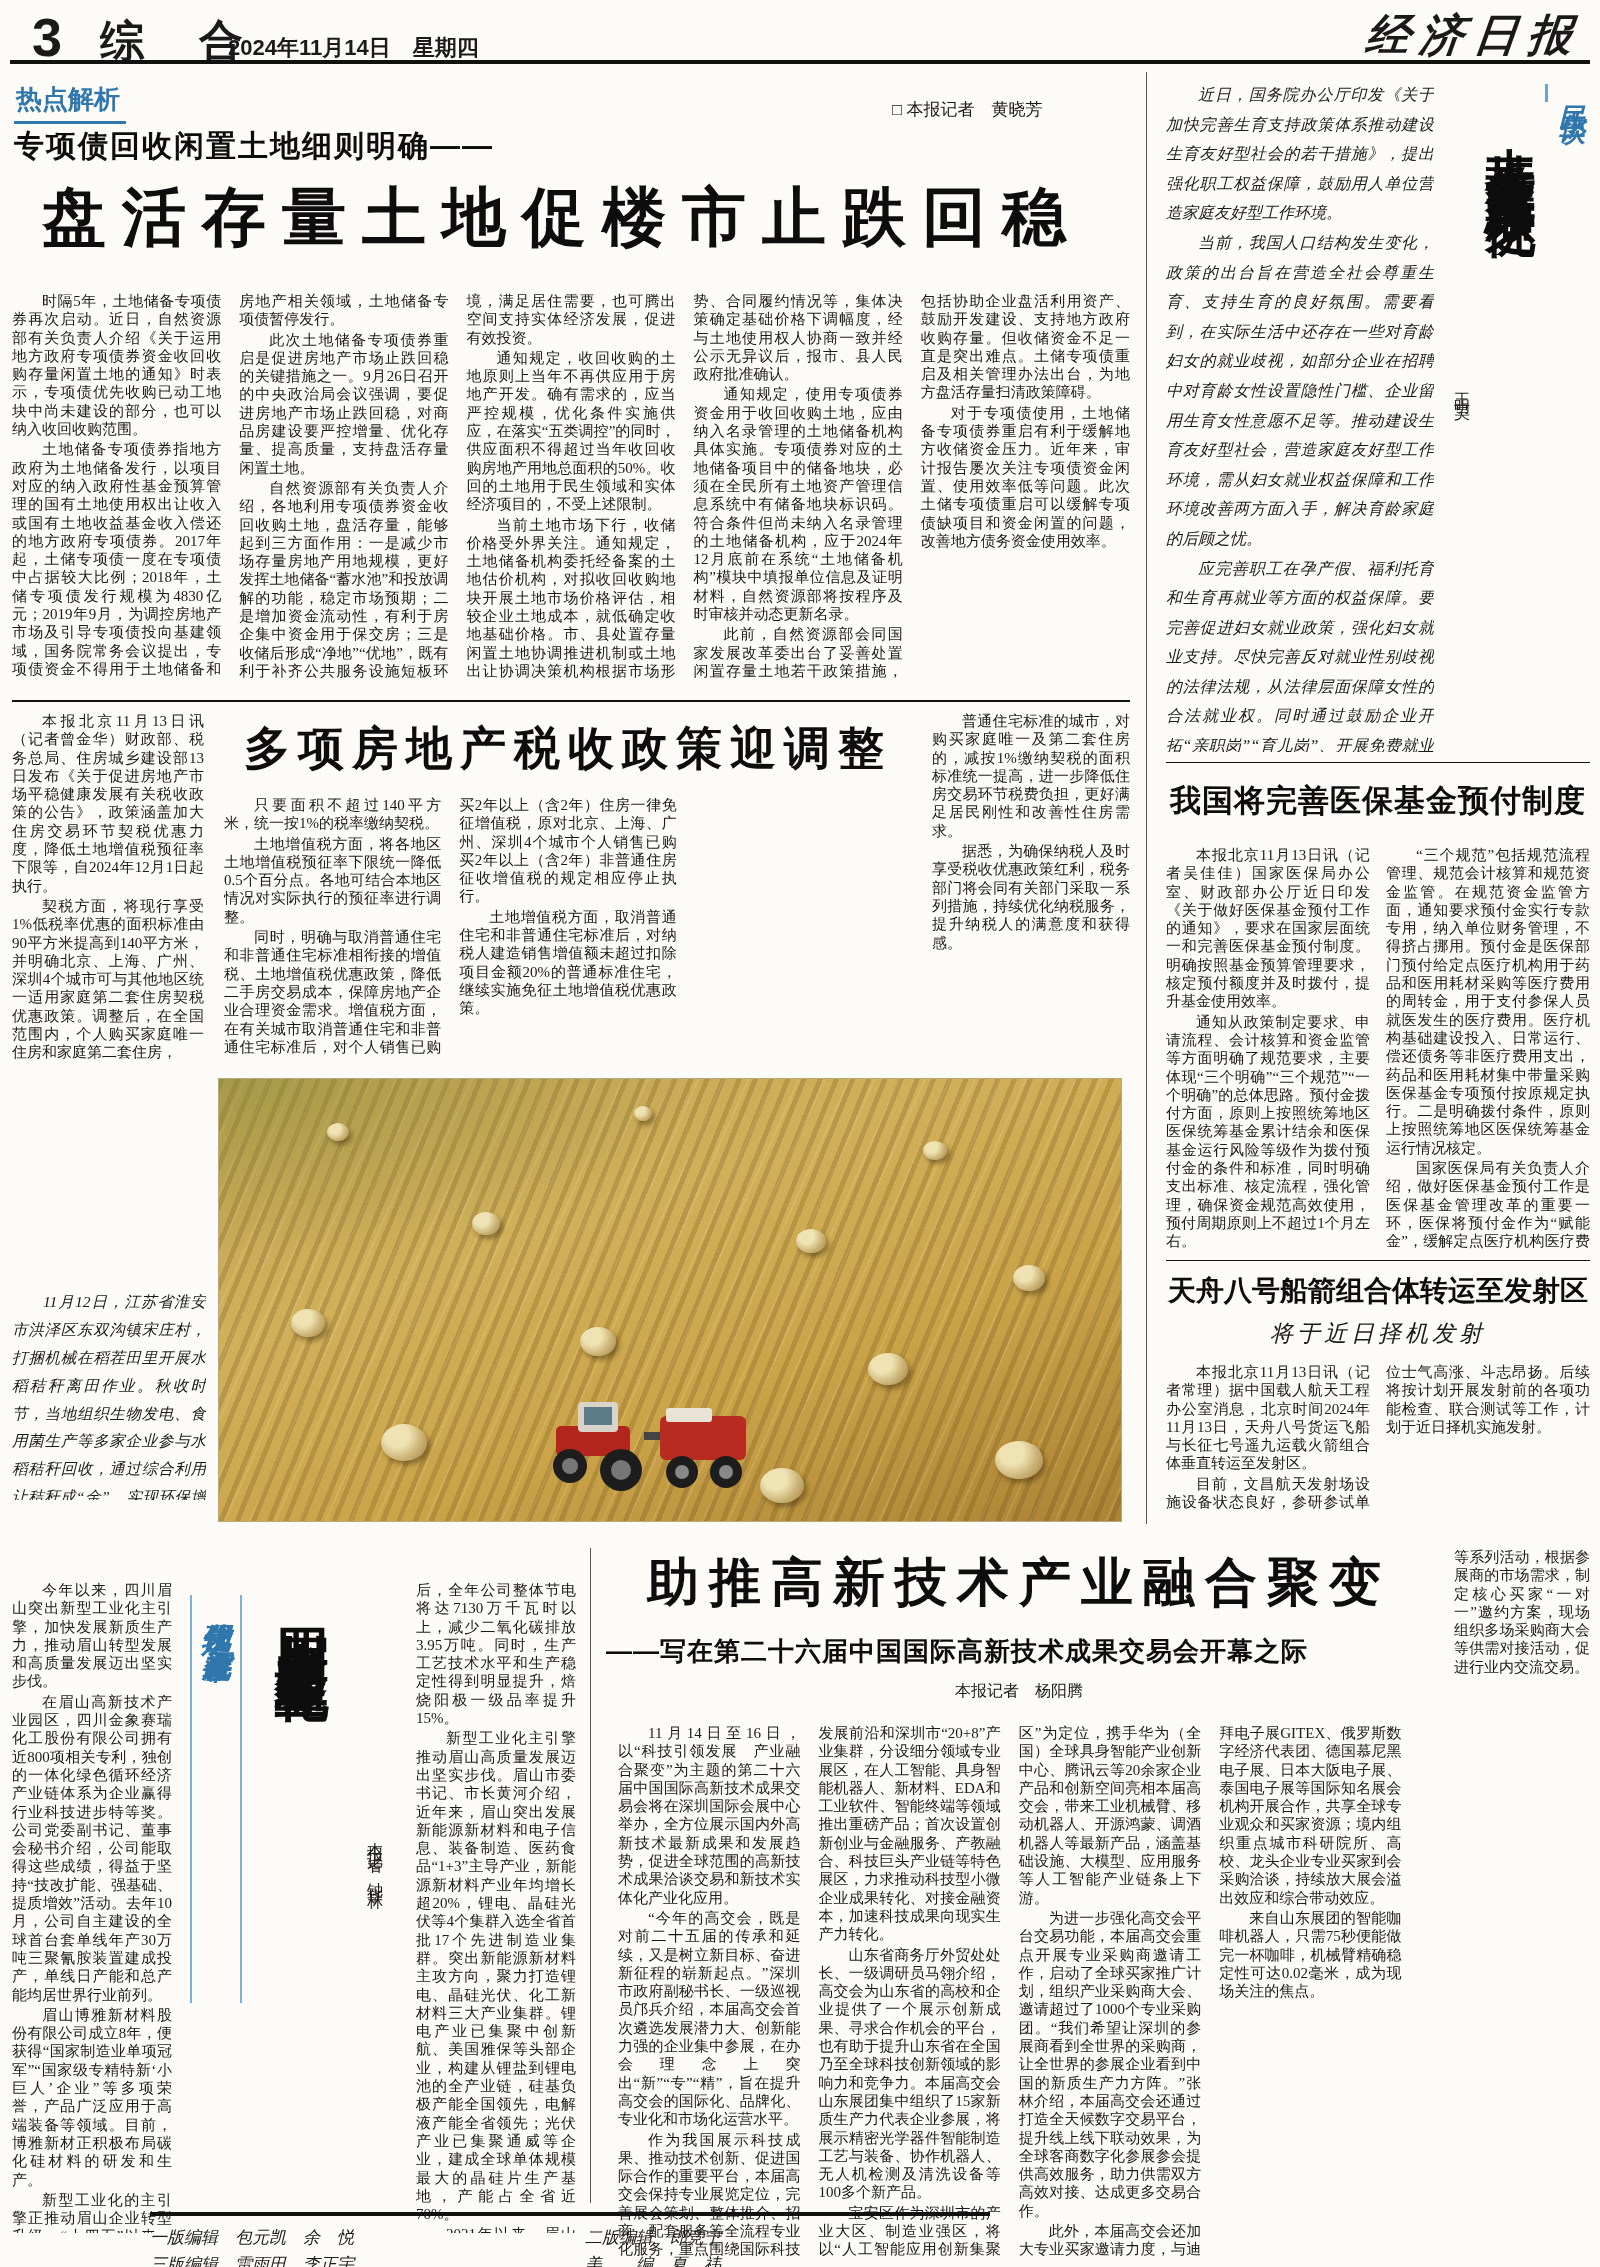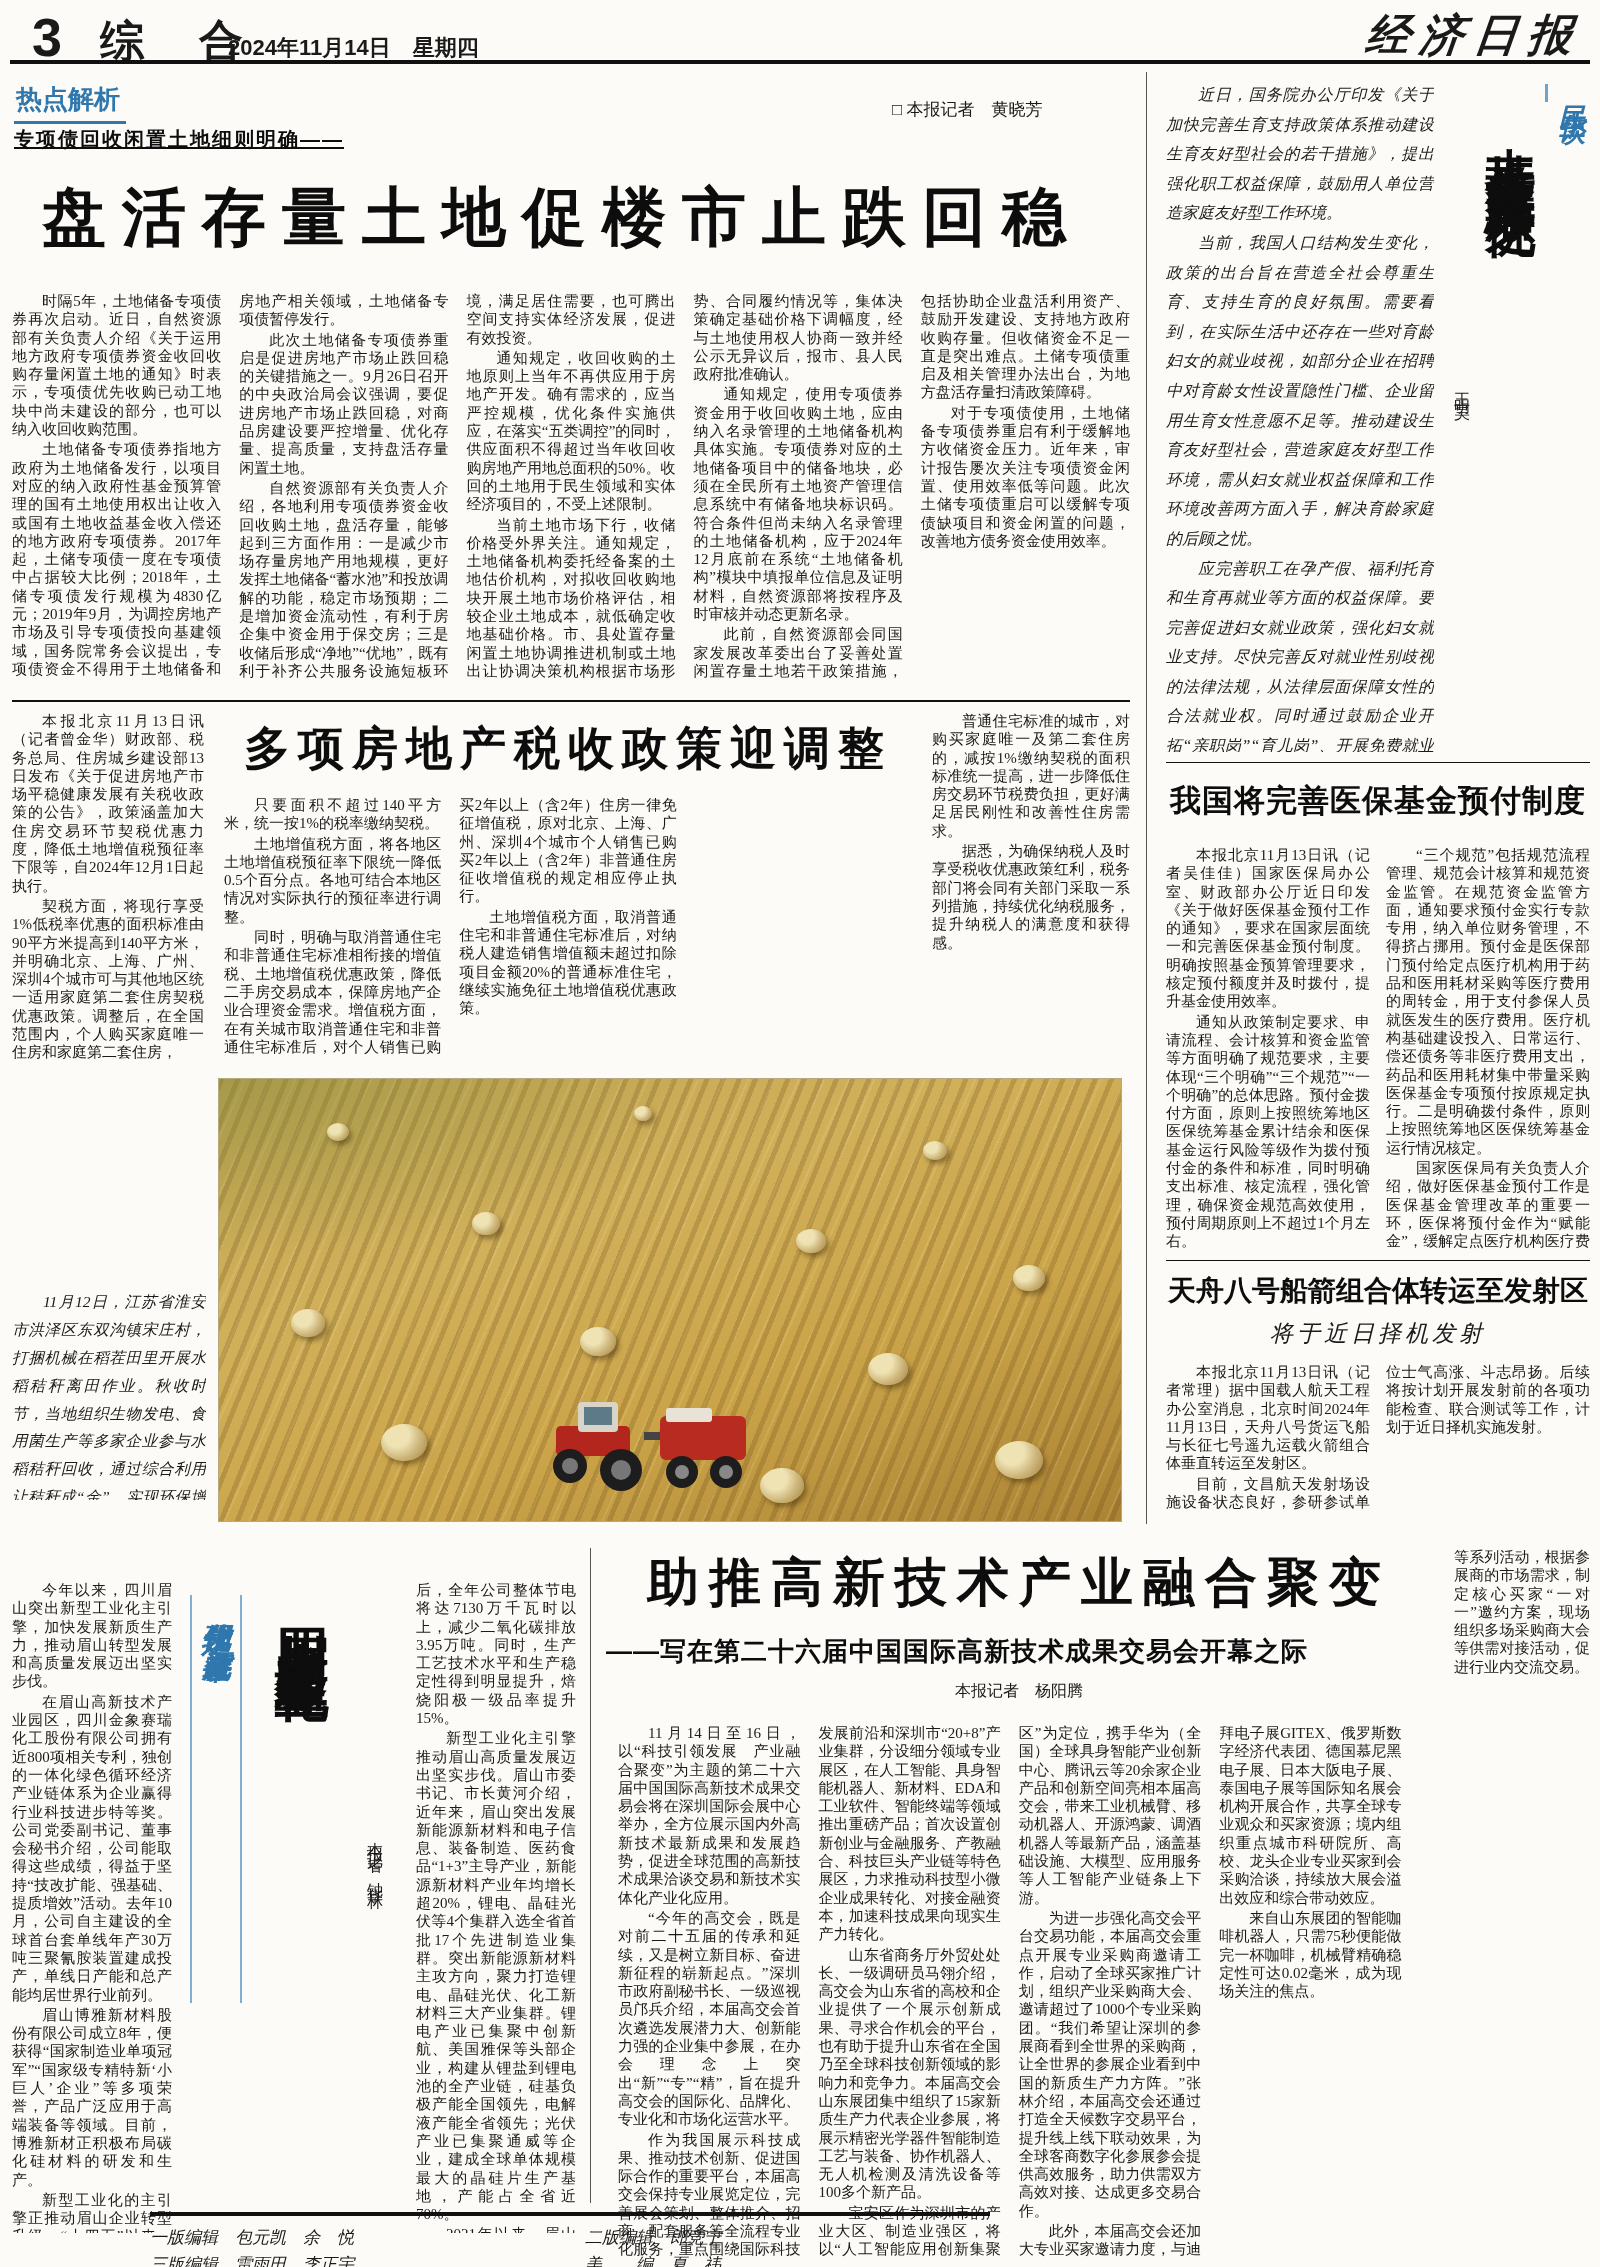--- a/index.html
+++ b/index.html
@@ -35,21 +35,21 @@
 
   <div class="abs sans" style="left:32px;top:6px;font-size:54px;font-weight:bold;">3</div>
   <div class="abs" style="left:100px;top:12px;font-size:44px;font-weight:bold;letter-spacing:22px;">综 合</div>
   <div class="abs sans" style="left:228px;top:33px;font-size:22px;font-weight:bold;">2024年11月14日　星期四</div>
   <div class="abs" style="right:18px;top:6px;font-size:44px;font-weight:bold;font-style:italic;letter-spacing:10px;transform:skewX(-6deg);">经济日报</div>
   <div class="abs rule-h" style="left:10px;top:60px;width:1580px;height:4px;"></div>
 
   <div class="abs" style="left:12px;top:70px;width:1120px;height:622px;">
     <div class="abs sans" style="left:2px;top:12px;font-size:26px;font-weight:bold;color:#2f77ad;border-bottom:3px solid #2f77ad;padding:0 6px 4px 2px;">热点解析</div>
     <div class="abs" style="left:880px;top:28px;font-size:17px;">□ 本报记者　黄晓芳</div>
-    <div class="abs sans headline" style="left:2px;top:56px;font-size:20px;letter-spacing:2px;text-decoration:underline;">专项债回收闲置土地细则明确——</div>
+    <div class="abs sans headline" style="left:2px;top:56px;font-size:30px;letter-spacing:2px;">专项债回收闲置土地细则明确——</div>
     <div class="abs sans headline" style="left:0;top:104px;width:1100px;text-align:center;font-size:64px;letter-spacing:16px;">盘活存量土地促楼市止跌回稳</div>
     <div class="abs btext jtext cols" style="left:0;top:222px;width:1118px;height:398px;column-count:5;column-gap:18px;">
       <p>时隔5年，土地储备专项债券再次启动。近日，自然资源部有关负责人介绍《关于运用地方政府专项债券资金收回收购存量闲置土地的通知》时表示，专项债优先收购已动工地块中尚未建设的部分，也可以纳入收回收购范围。</p>
       <p>土地储备专项债券指地方政府为土地储备发行，以项目对应的纳入政府性基金预算管理的国有土地使用权出让收入或国有土地收益基金收入偿还的地方政府专项债券。2017年起，土储专项债一度在专项债中占据较大比例；2018年，土储专项债发行规模为4830亿元；2019年9月，为调控房地产市场及引导专项债投向基建领域，国务院常务会议提出，专项债资金不得用于土地储备和房地产相关领域，土地储备专项债暂停发行。</p>
       <p>此次土地储备专项债券重启是促进房地产市场止跌回稳的关键措施之一。9月26日召开的中央政治局会议强调，要促进房地产市场止跌回稳，对商品房建设要严控增量、优化存量、提高质量，支持盘活存量闲置土地。</p>
       <p>自然资源部有关负责人介绍，各地利用专项债券资金收回收购土地，盘活存量，能够起到三方面作用：一是减少市场存量房地产用地规模，更好发挥土地储备“蓄水池”和投放调解的功能，稳定市场预期；二是增加资金流动性，有利于房企集中资金用于保交房；三是收储后形成“净地”“优地”，既有利于补齐公共服务设施短板环境，满足居住需要，也可腾出空间支持实体经济发展，促进有效投资。</p>
       <p>通知规定，收回收购的土地原则上当年不再供应用于房地产开发。确有需求的，应当严控规模，优化条件实施供应，在落实“五类调控”的同时，供应面积不得超过当年收回收购房地产用地总面积的50%。收回的土地用于民生领域和实体经济项目的，不受上述限制。</p>
       <p>当前土地市场下行，收储价格受外界关注。通知规定，土地储备机构委托经备案的土地估价机构，对拟收回收购地块开展土地市场价格评估，相较企业土地成本，就低确定收地基础价格。市、县处置存量闲置土地协调推进机制或土地出让协调决策机构根据市场形势、合同履约情况等，集体决策确定基础价格下调幅度，经与土地使用权人协商一致并经公示无异议后，报市、县人民政府批准确认。</p>
       <p>通知规定，使用专项债券资金用于收回收购土地，应由纳入名录管理的土地储备机构具体实施。专项债券对应的土地储备项目中的储备地块，必须在全民所有土地资产管理信息系统中有储备地块标识码。符合条件但尚未纳入名录管理的土地储备机构，应于2024年12月底前在系统“土地储备机构”模块中填报单位信息及证明材料，自然资源部将按程序及时审核并动态更新名录。</p>
       <p>此前，自然资源部会同国家发展改革委出台了妥善处置闲置存量土地若干政策措施，包括协助企业盘活利用资产、鼓励开发建设、支持地方政府收购存量。但收储资金不足一直是突出难点。土储专项债重启及相关管理办法出台，为地方盘活存量扫清政策障碍。</p>

